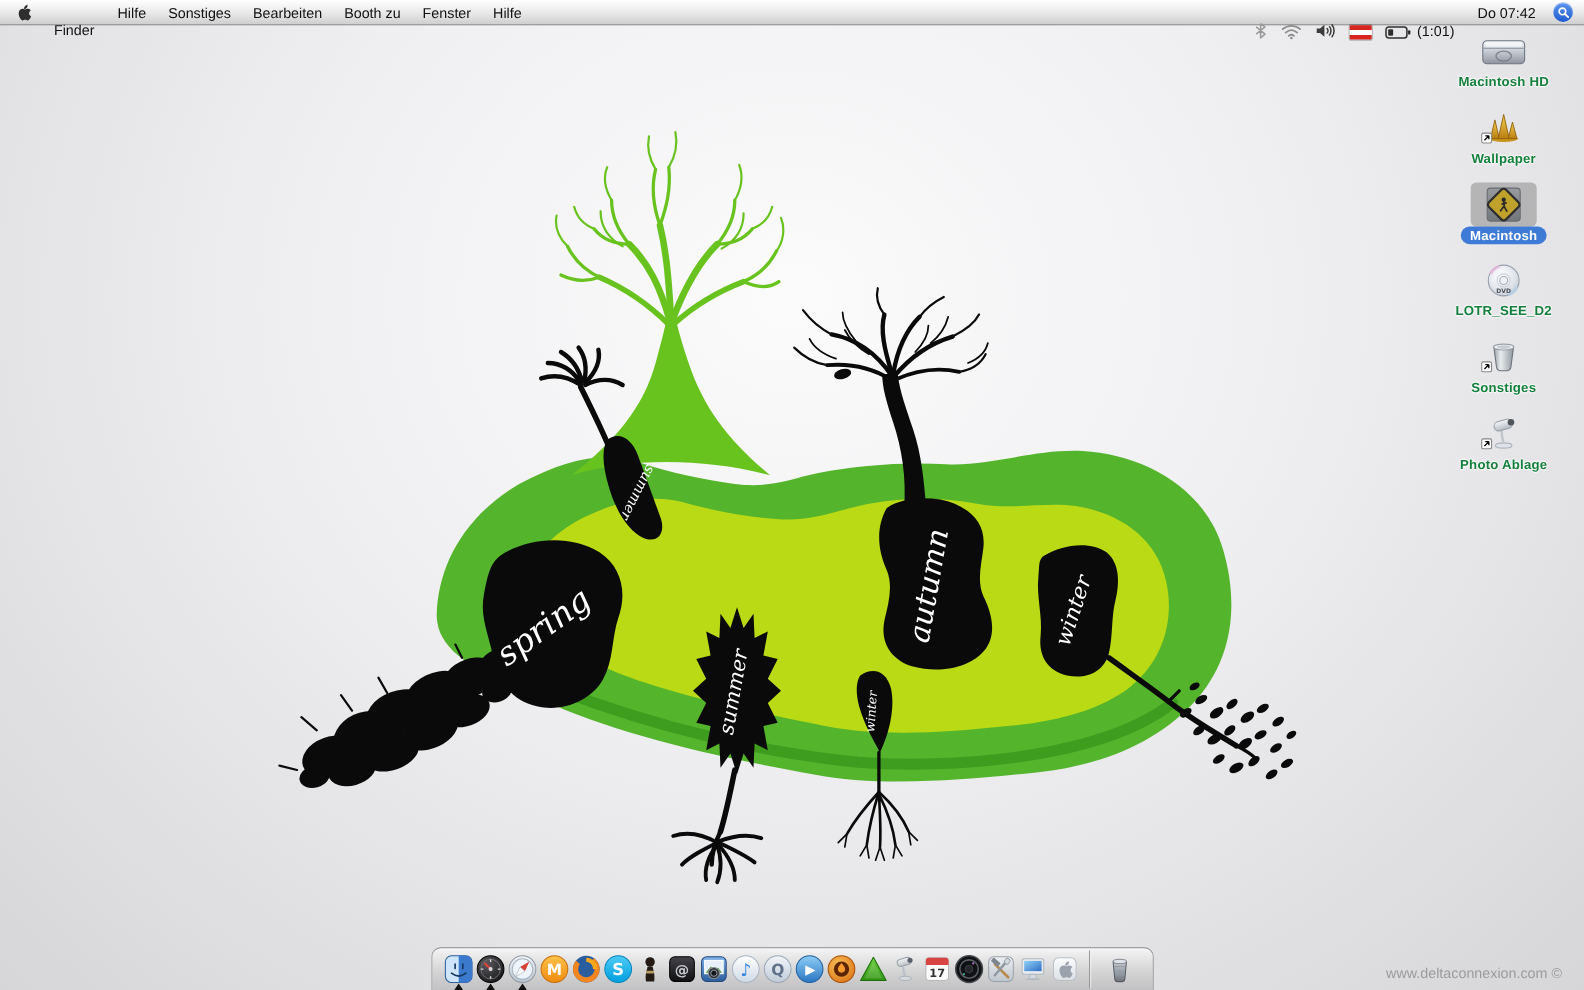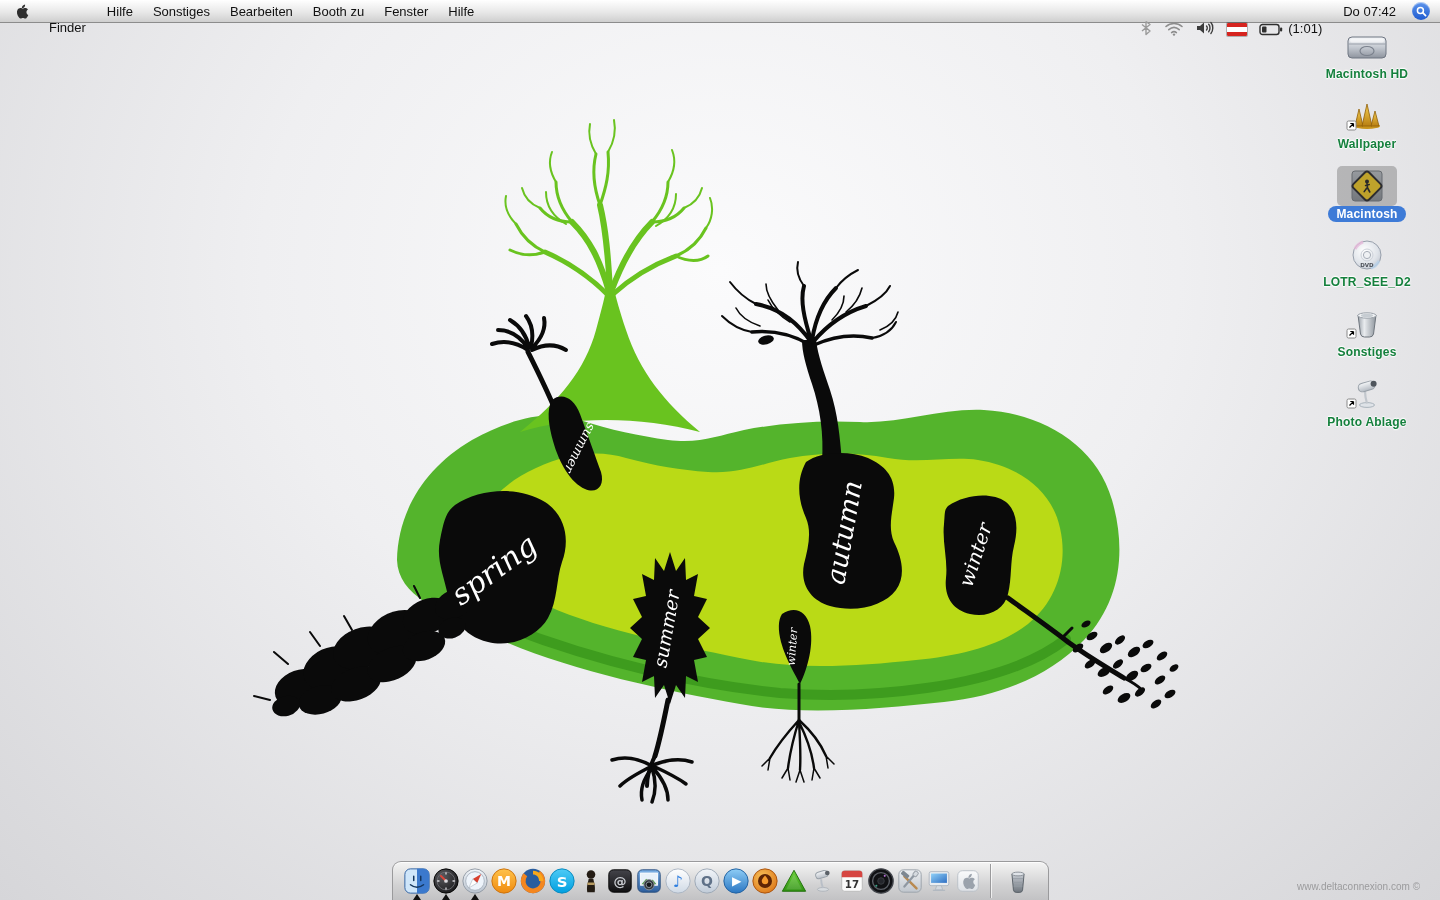--- a/index.html
+++ b/index.html
@@ -28,21 +28,21 @@
   .dicon{position:absolute;left:0;width:110px;display:flex;flex-direction:column;align-items:center;cursor:default;}
   .d1{top:8px}.d2{top:78px}.d3{top:147px}.d4{top:216px}.d5{top:286px}.d6{top:356px}
   .dicon .art{width:48px;height:34px;display:flex;align-items:center;justify-content:center;position:relative;}
   .dicon .lbl{margin-top:3px;font-size:12px;color:#15803d;white-space:nowrap;
     text-shadow:0 0 3px #fff,0 1px 1px #fff,0 -1px 1px #fff;font-weight:bold;letter-spacing:.2px;}
   .dicon.selected .art::before{content:"";position:absolute;inset:-3px -6px;background:rgba(90,90,90,.35);border-radius:5px;}
   .dicon.selected .lbl{background:#3e7bd7;color:#fff;border-radius:9px;padding:1px 8px;text-shadow:none;}
   
   .artwork{position:absolute;left:0;top:0;z-index:5;}
   .season{font-family:"DejaVu Serif",serif;font-style:italic;fill:#fff;}
-  .credit{position:absolute;right:20px;bottom:8px;font-size:10px;color:#9b9b9d;z-index:6;}
+  .credit{position:absolute;right:20px;bottom:8px;font-size:13px;color:#9b9b9d;z-index:6;}
   
   .dock{position:absolute;left:0;right:0;bottom:0;display:flex;justify-content:center;z-index:60;}
   .shelf{display:flex;align-items:center;height:38px;padding:0 10px;
     background:linear-gradient(#f4f4f4,#d2d2d3 60%,#c2c2c4);
     border:1px solid #9a9a9c;border-bottom:none;border-radius:9px 9px 0 0;
     box-shadow:inset 0 1px 0 rgba(255,255,255,.8);}
   .ditem{width:29px;height:36px;display:flex;align-items:center;justify-content:center;position:relative;}
   .ditem.running::after{content:"";position:absolute;bottom:-1px;left:50%;margin-left:-4px;
     width:0;height:0;border-left:4px solid transparent;border-right:4px solid transparent;border-bottom:6px solid #111;}
   .dock-sep{width:1px;height:34px;background:#9a9a9c;margin:0 7px;box-shadow:1px 0 0 rgba(255,255,255,.7);}

